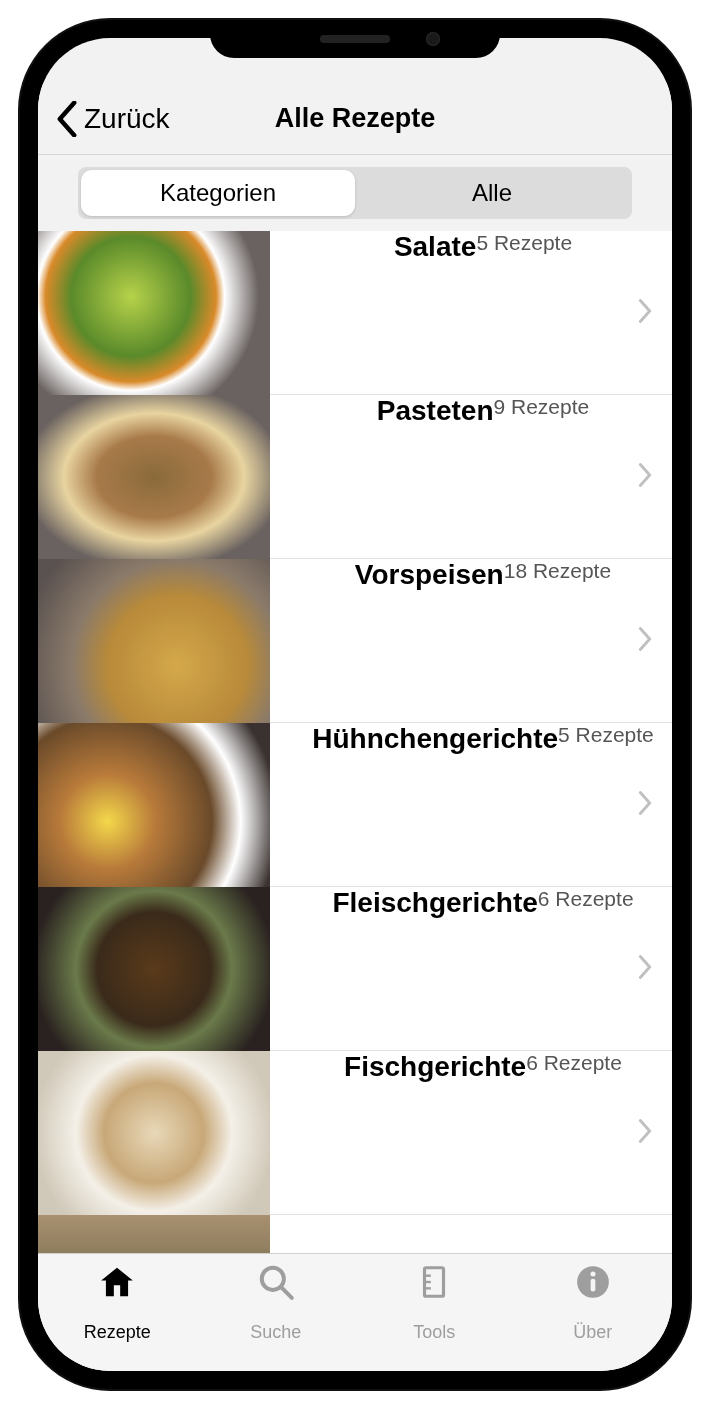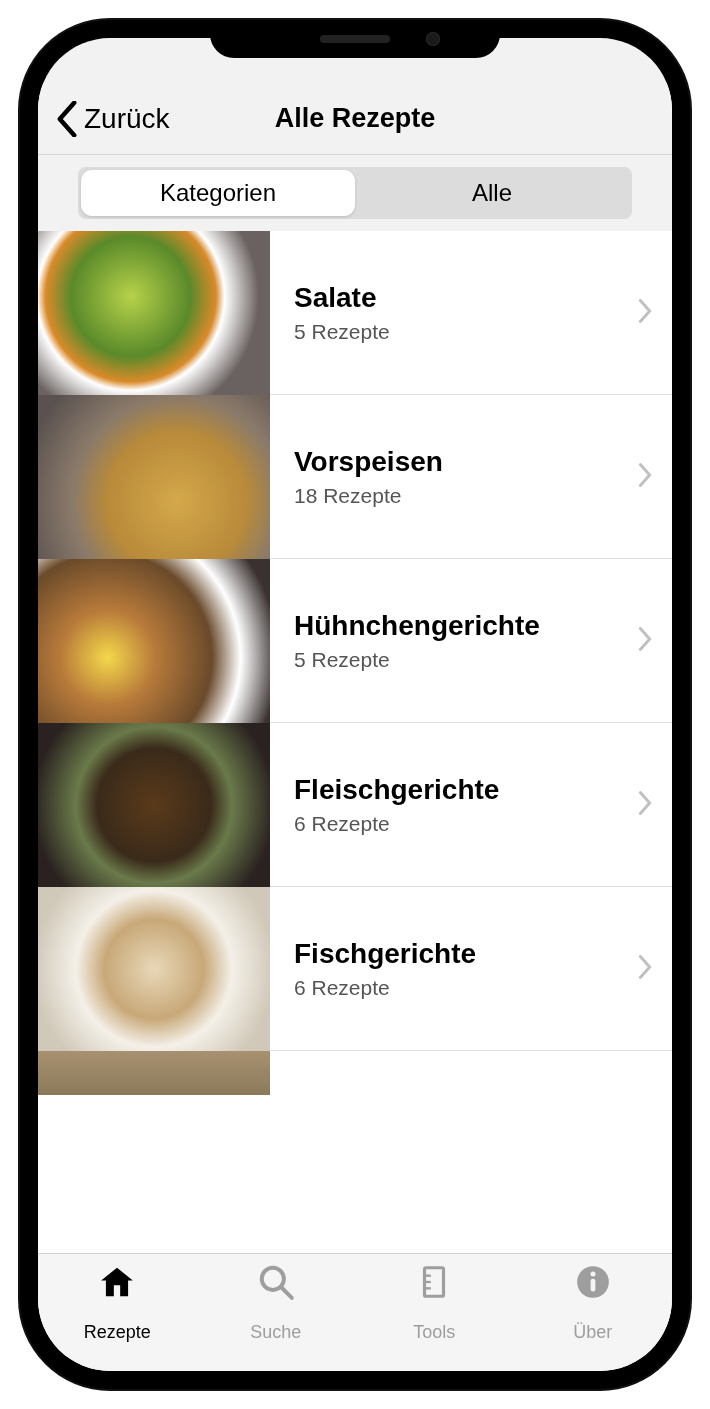--- a/index.html
+++ b/index.html
@@ -119,21 +119,21 @@
   }
   .thumb {
     width: 232px;
     height: 100%;
     background: #777;
     flex-shrink: 0;
   }
   .row-body {
     flex: 1;
     display: flex;
-    flex-direction: column;
+    flex-direction: row;
     justify-content: center;
     padding-left: 24px;
     border-bottom: 1px solid #e1e1e1;
     position: relative;
   }
   .row-title {
     font-size: 28px;
     font-weight: 600;
     color: #000;
     margin-bottom: 6px;
@@ -220,20 +220,32 @@
       <div class="row-title">Salate</div>
       <div class="row-sub">5 Rezepte</div>
       <div class="chev">
         <svg viewBox="0 0 12 20">
                 <path d="M2 1 L10 10 L2 19" stroke="currentColor" stroke-width="2.5" fill="none" stroke-linecap="round" stroke-linejoin="round"></path>
               </svg>
       </div>
     </div>
         </div>
         <div class="row">
+    <div class="thumb t1"></div>
+    <div class="row-body">
+      <div class="row-title">Pasteten</div>
+      <div class="row-sub">9 Rezepte</div>
+      <div class="chev">
+        <svg viewBox="0 0 12 20">
+                <path d="M2 1 L10 10 L2 19" stroke="currentColor" stroke-width="2.5" fill="none" stroke-linecap="round" stroke-linejoin="round"></path>
+              </svg>
+      </div>
+    </div>
+        </div>
+        <div class="row">
     <div class="thumb t2"></div>
     <div class="row-body">
       <div class="row-title">Vorspeisen</div>
       <div class="row-sub">18 Rezepte</div>
       <div class="chev">
         <svg viewBox="0 0 12 20">
                 <path d="M2 1 L10 10 L2 19" stroke="currentColor" stroke-width="2.5" fill="none" stroke-linecap="round" stroke-linejoin="round"></path>
               </svg>
       </div>
     </div>

